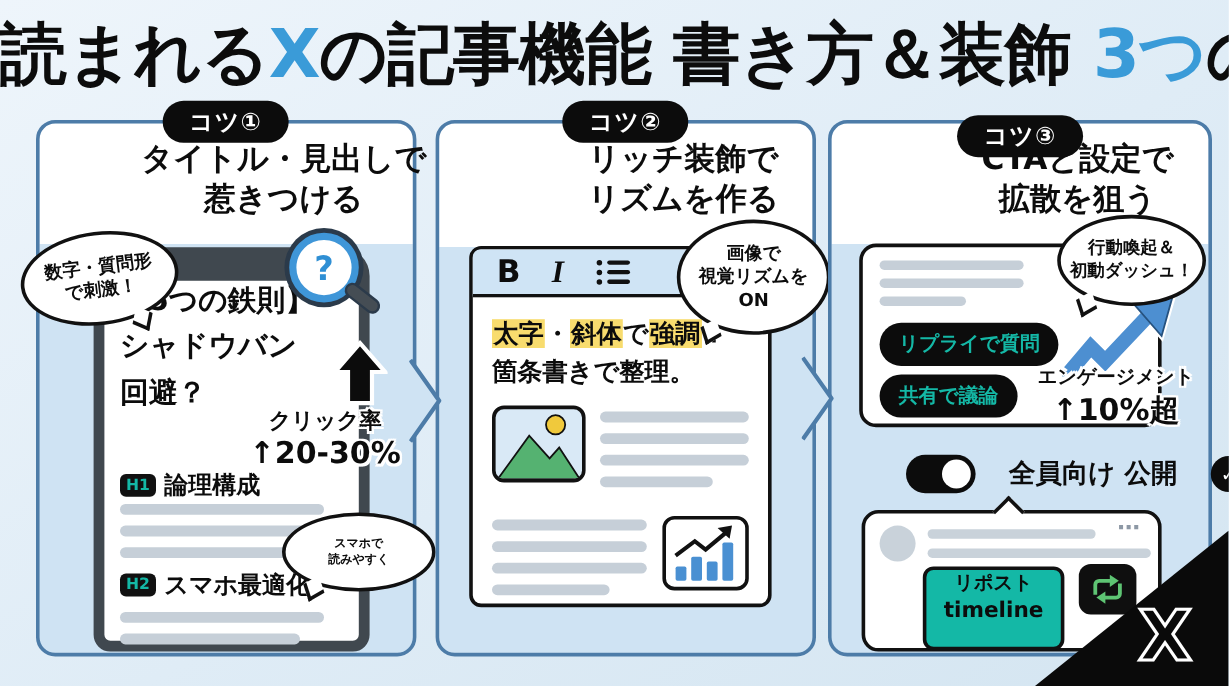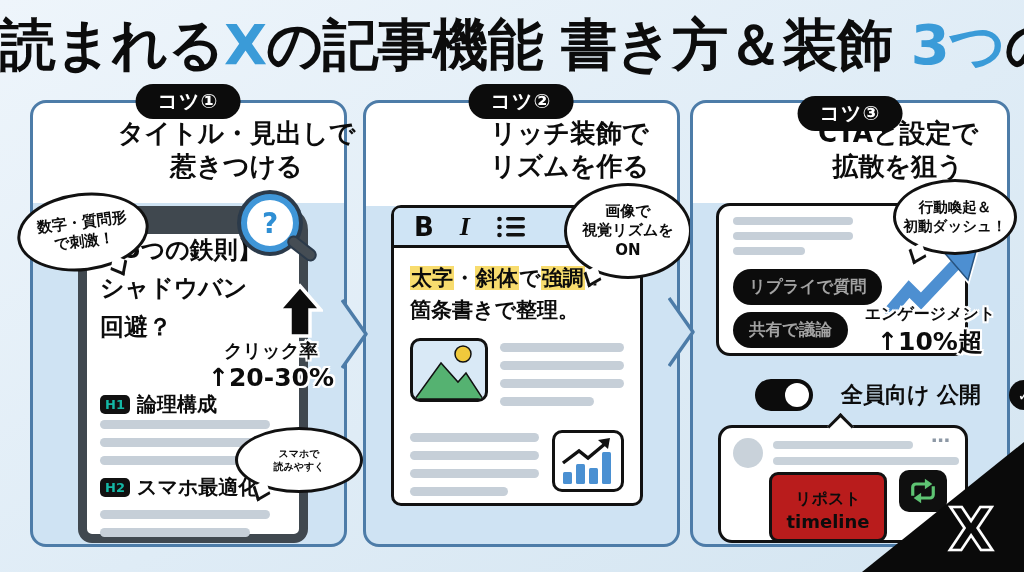--- a/index.html
+++ b/index.html
@@ -32,21 +32,21 @@
   .bubble { position:absolute; background:#fff; border:3.5px solid #111; border-radius:50%;
             display:flex; flex-direction:column; align-items:center; justify-content:center;
             text-align:center; font-weight:800; line-height:1.3; z-index:6; }
   .tail { position:absolute; width:15px; height:15px; background:#fff; }
   .tail.br { border-right:3.5px solid #111; border-bottom:3.5px solid #111; transform:rotate(30deg) skewX(12deg); }
   .tail.bl { border-left:3.5px solid #111; border-bottom:3.5px solid #111; transform:rotate(-30deg) skewX(-12deg); }
 
   #bubble-numbers { left:-16px; top:90px;  width:132px; height:78px; font-size:15px; transform:rotate(-7deg); }
   #bubble-mobile  { left:202px; top:324px; width:128px; height:66px; font-size:10px; }
   #bubble-image   { left:198px; top:80px;  width:128px; height:96px; font-size:15px; }
-  #bubble-cta     { left:200px; top:76px;  width:124px; height:76px; font-size:14.5px; }
+  #bubble-cta     { left:188px; top:76px;  width:124px; height:76px; font-size:14.5px; }
 
   
   .phone { position:absolute; left:45px; top:103px; width:230px; height:337px; background:#fff;
            border:9px solid #40484f; border-radius:24px 24px 14px 14px; z-index:2; }
   .phone-notch { position:absolute; top:-1px; left:50%; transform:translateX(-50%);
                  width:118px; height:20px; background:#40484f; border-radius:0 0 12px 12px; }
   .phone-headline { position:absolute; left:13px; top:16px; font-size:24px; font-weight:900; line-height:1.6; }
   .h-row { position:absolute; left:13px; display:flex; align-items:center; gap:7px; }
   #h-row1 { top:176px; } #h-row2 { top:259px; }
   .h-badge { background:#111; color:#14b8a6; font-size:13px; font-weight:800; padding:2px 5px; border-radius:5px; }
@@ -92,21 +92,21 @@
   .bar-col2 { width:132px; padding-top:3px; }
   .bar-col2 .gline:last-child { width:76%; }
   .chart-box { width:74px; height:62px; border:3px solid #111; border-radius:10px; background:#fff;
                display:flex; align-items:center; justify-content:center; }
 
   
   .cta-card { position:absolute; left:23px; top:100px; width:252px; height:153px; background:#fff;
               border:3.5px solid #111; border-radius:14px; padding:11px 14px; z-index:2; }
   .cta-card .gl1 { width:120px; } .cta-card .gl2 { width:120px; } .cta-card .gl3 { width:72px; }
   .cta-card .gline { height:8px; margin-bottom:7px; }
-  .pill { display:inline-block; background:#0c0c0c; color:#a3a3a3; font-size:16.5px; font-weight:800;
+  .pill { display:inline-block; background:#0c0c0c; color:#14b8a6; font-size:16.5px; font-weight:800;
           padding:7px 16px; border-radius:999px; margin-top:7px; }
   .growth-arrow { position:absolute; left:186px; top:136px; z-index:5; }
   #engagement-metric { position:absolute; left:152px; top:201px; width:170px; text-align:center;
                        font-weight:900; z-index:5; }
   #engagement-metric .m1 { font-size:16px; } #engagement-metric .m2 { font-size:25px; }
 
   .toggle-row { position:absolute; top:276px; left:0; width:100%; display:flex; align-items:center;
                 justify-content:center; gap:28px; z-index:2;margin-left:47px; }
   .toggle { width:58px; height:32px; background:#0c0c0c; border-radius:999px; position:relative; flex:none; }
   .toggle::after { content:""; position:absolute; right:4px; top:4px; width:24px; height:24px;
@@ -116,22 +116,22 @@
             display:flex; align-items:center; justify-content:center; font-size:16px; font-weight:900; }
 
   .tweet-card { position:absolute; left:25px; top:322px; width:250px; height:118px; background:#fff;
                 border:3.5px solid #111; border-radius:14px; z-index:2; }
   .tweet-notch { position:absolute; top:-11px; left:110px; width:19px; height:19px; background:#fff;
                  border-left:3.5px solid #111; border-top:3.5px solid #111; transform:rotate(45deg); }
   .avatar { position:absolute; left:12px; top:10px; width:30px; height:30px; border-radius:50%; background:#c9d2da; }
   .t-line1 { position:absolute; left:52px; top:13px; width:140px; height:8px; border-radius:4px; background:#c9d2da; }
   .t-line2 { position:absolute; left:52px; top:29px; width:186px; height:8px; border-radius:4px; background:#c9d2da; }
   .more-dots { position:absolute; right:13px; top:1px; font-size:19px; font-weight:700; color:#8d98a5; letter-spacing:2px; }
-  .repost-panel { position:absolute; left:48px; top:44px; width:118px; height:70px; background:#b91c1c;
-                  border:3.5px solid #111; border-radius:9px; text-align:center; padding-top:13px;
+  .repost-panel { position:absolute; left:48px; top:44px; width:118px; height:70px; background:#14b8a6;
+                  border:3.5px solid #111; border-radius:9px; text-align:center; 
                   font-weight:800; line-height:1.35; }
   .repost-panel .r1 { font-size:16px; } .repost-panel .r2 { font-size:18px; }
   .repost-btn { position:absolute; left:178px; top:42px; width:48px; height:42px; background:#0f0f0f;
                 border-radius:10px; display:flex; align-items:center; justify-content:center; }
 
   
   .x-corner { position:absolute; right:0; bottom:0; width:162px; height:130px; background:#0a0a0a;
               clip-path:polygon(100% 0,100% 100%,0 100%); z-index:10; }
   .x-corner svg { position:absolute; right:16px; bottom:6px; }
 </style>

